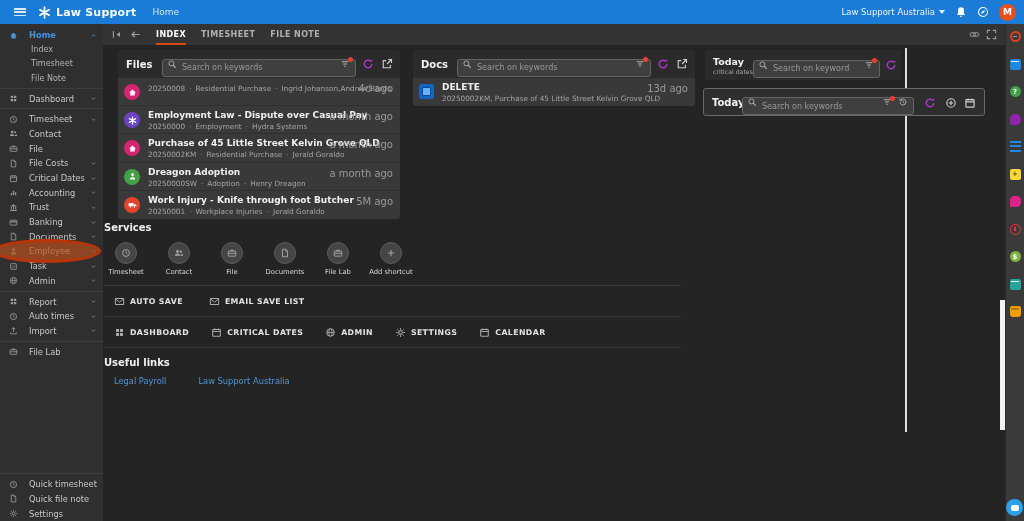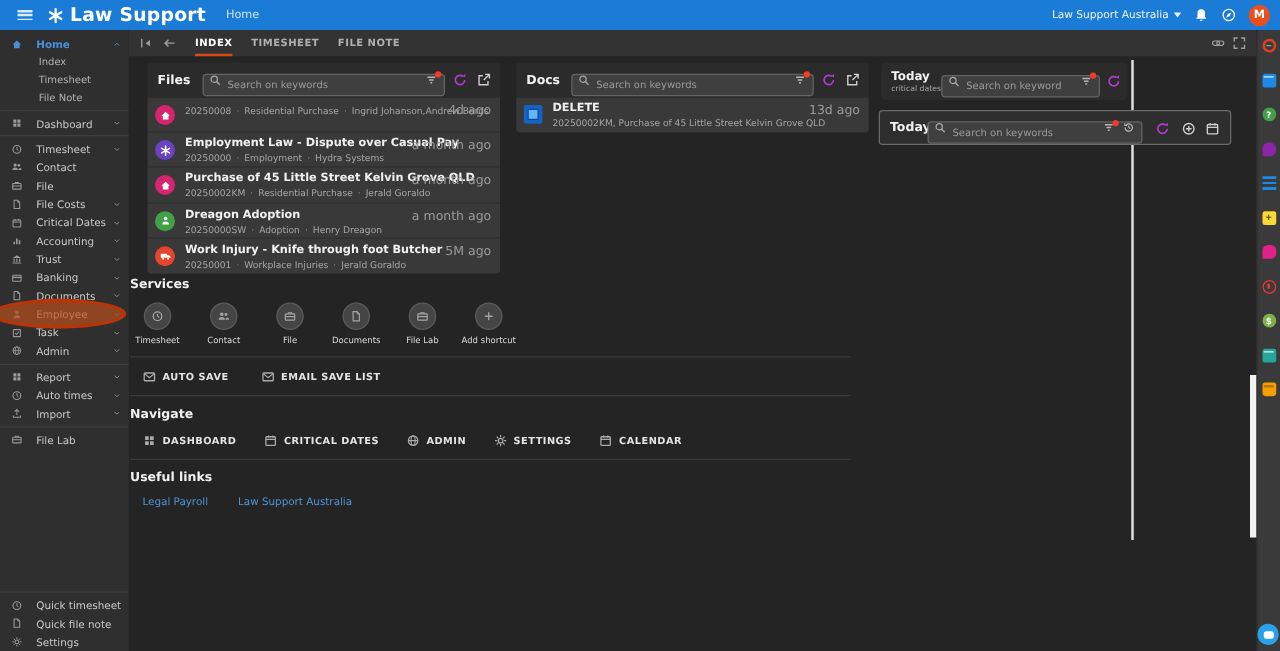--- a/index.html
+++ b/index.html
@@ -6,21 +6,21 @@
   html,body { width:1024px; height:521px; background:#111; overflow:hidden;
     font-family:"DejaVu Sans","Liberation Sans",sans-serif; }
   #app { position:relative; width:1024px; height:521px; background:#242424; overflow:hidden; }
 
   
   #tophdr { position:absolute; left:0; top:0; width:1024px; height:24px; background:#1a7cd7;
     display:flex; align-items:center; color:#fff; z-index:20; }
   .burger { width:12px; height:8px; margin-left:14px; display:flex; flex-direction:column; justify-content:space-between; cursor:pointer;}
   .burger i { display:block; height:1.5px; background:rgba(255,255,255,.85); }
   .logoflower { margin-left:12px; }
-  .appname { font-size:15px; font-weight:bold; margin-left:5px; letter-spacing:.2px; }
+  .appname { font-size:11px; font-weight:bold; margin-left:5px; letter-spacing:.2px; }
   .navhome { font-size:9px; margin-left:16px; color:rgba(255,255,255,.8); }
   .hdr-right { margin-left:auto; display:flex; align-items:center; gap:10px; margin-right:8px; }
   .orgsel { font-size:8.5px; color:rgba(255,255,255,.92); display:flex; align-items:center; gap:4px; cursor:pointer;}
   .caret { width:0; height:0; border-left:3.5px solid transparent; border-right:3.5px solid transparent; border-top:4px solid rgba(255,255,255,.9); }
   .avatar { width:17px; height:17px; border-radius:50%; background:#e94e1d; color:#fff; font-size:9px; font-weight:bold;
     display:flex; align-items:center; justify-content:center; }
 
   
   #sidebar { position:absolute; left:0; top:24px; width:103px; height:497px; background:#2f2f2f;
     display:flex; flex-direction:column; padding-top:4px; z-index:10; }
@@ -108,21 +108,21 @@
   .svcrow { display:flex; gap:9px; margin-top:9px; }
   .svc { width:44px; display:flex; flex-direction:column; align-items:center; cursor:pointer; }
   .svc .cir { width:22px; height:22px; border-radius:50%; background:#454545; border:1px solid #5b5b5b;
     display:flex; align-items:center; justify-content:center; }
   .svc .cir svg { width:10px; height:10px; color:#a5a5a5; }
   .svc .lbl { font-size:6.8px; color:#d8d8d8; margin-top:4px; white-space:nowrap; }
   .btnrow { display:flex; gap:26px; margin-top:10px; align-items:center; }
   .flatbtn { display:flex; align-items:center; gap:5px; cursor:pointer; }
   .flatbtn svg { width:11px; height:11px; color:#ababab; }
   .flatbtn span { font-size:7.8px; font-weight:bold; letter-spacing:.4px; color:#e3e3e3; }
-  .linksrow { display:flex; gap:24px; margin-top:8px; padding-left:10px; }
+  .linksrow { display:flex; gap:32px; margin-top:8px; padding-left:10px; }
   .ulink { font-size:8.3px; color:#4f94d6; cursor:pointer; }
 </style>
 </head>
 <body>
 
 <svg width="0" height="0" style="position:absolute">
   <defs>
     <symbol id="i-home" viewBox="0 0 16 16">
         <path d="M8 2.5L14 8h-2v5.5H4V8H2z" fill="currentColor"></path>
       </symbol>
@@ -718,21 +718,20 @@
         <span>AUTO SAVE</span>
       </div>
       <div class="flatbtn">
         <svg viewBox="0 0 16 16">
             <use href="#i-mail"></use>
           </svg>
         <span>EMAIL SAVE LIST</span>
       </div>
     </div>
     <div class="hr"></div>
-    <div class="sechead">Navigate</div>
     <div class="btnrow" style="padding-left:10px;gap:22px;">
       <div class="flatbtn">
         <svg viewBox="0 0 16 16">
             <use href="#i-grid"></use>
           </svg>
         <span>DASHBOARD</span>
       </div>
       <div class="flatbtn">
         <svg viewBox="0 0 16 16">
             <use href="#i-cal"></use>

